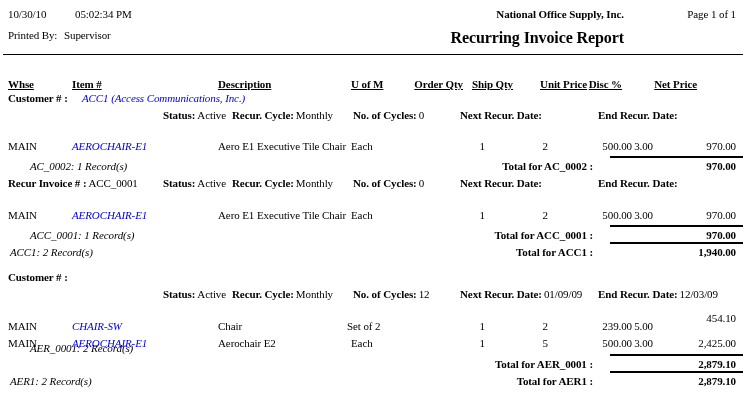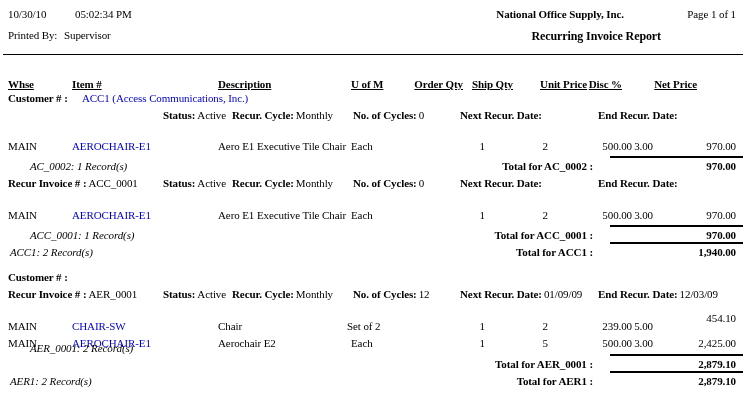--- a/index.html
+++ b/index.html
@@ -5,23 +5,23 @@
   html,body{margin:0;padding:0;background:#fff;}
   .page{
     position:relative;width:746px;height:402px;background:#ffffff;
     font-family:"Liberation Serif", serif;font-size:11px;color:#000;
     letter-spacing:-0.1px;overflow:hidden;
   }
   .abs{position:absolute;white-space:nowrap;}
   .b{font-weight:bold;}
   .i{font-style:italic;}
   .u{text-decoration:underline;text-align:center;}
-  .blue{color:#0000cc;}
+  .blue{color:#0000cc;font-style:italic;}
   .ctr{left:0;width:624px;text-align:right;}
-  .title{font-size:12px;padding-left:37px;}
+  .title{font-size:16px;}
   .rule{position:absolute;background:#000;}
   .pair > span{margin-right:2px;}
 </style>
 </head>
 <body>
 
 <div class="page">
 
   <span class="abs" style="left:8px;top:8px">10/30/10</span>
   <span class="abs" style="left:75px;top:8px">05:02:34 PM</span>
@@ -110,23 +110,20 @@
   <span class="abs b" style="right:153px;top:229px">Total for ACC_0001 :</span>
   <span class="abs b" style="right:10px;top:229px">970.00</span>
 
   <div class="rule" style="left:610px;top:242px;width:133px;height:2px"></div>
   <span class="abs i" style="left:10px;top:246px">ACC1: 2 Record(s)</span>
   <span class="abs b" style="right:153px;top:246px">Total for ACC1 :</span>
   <span class="abs b" style="right:10px;top:246px">1,940.00</span>
 
   <span class="abs b" style="left:8px;top:271px">Customer # :</span>
 
-  <div class="abs pair" style="left:8px;top:288px">
-    <span class="b">Recur Invoice # :</span><span>AER_0001</span>
-  </div>
   <div class="abs pair" style="left:163px;top:288px">
     <span class="b">Status:</span><span>Active</span>
   </div>
   <div class="abs pair" style="left:232px;top:288px">
     <span class="b">Recur. Cycle:</span><span>Monthly</span>
   </div>
   <div class="abs pair" style="left:353px;top:288px">
     <span class="b">No. of Cycles:</span><span>12</span>
   </div>
   <div class="abs pair" style="left:460px;top:288px">

